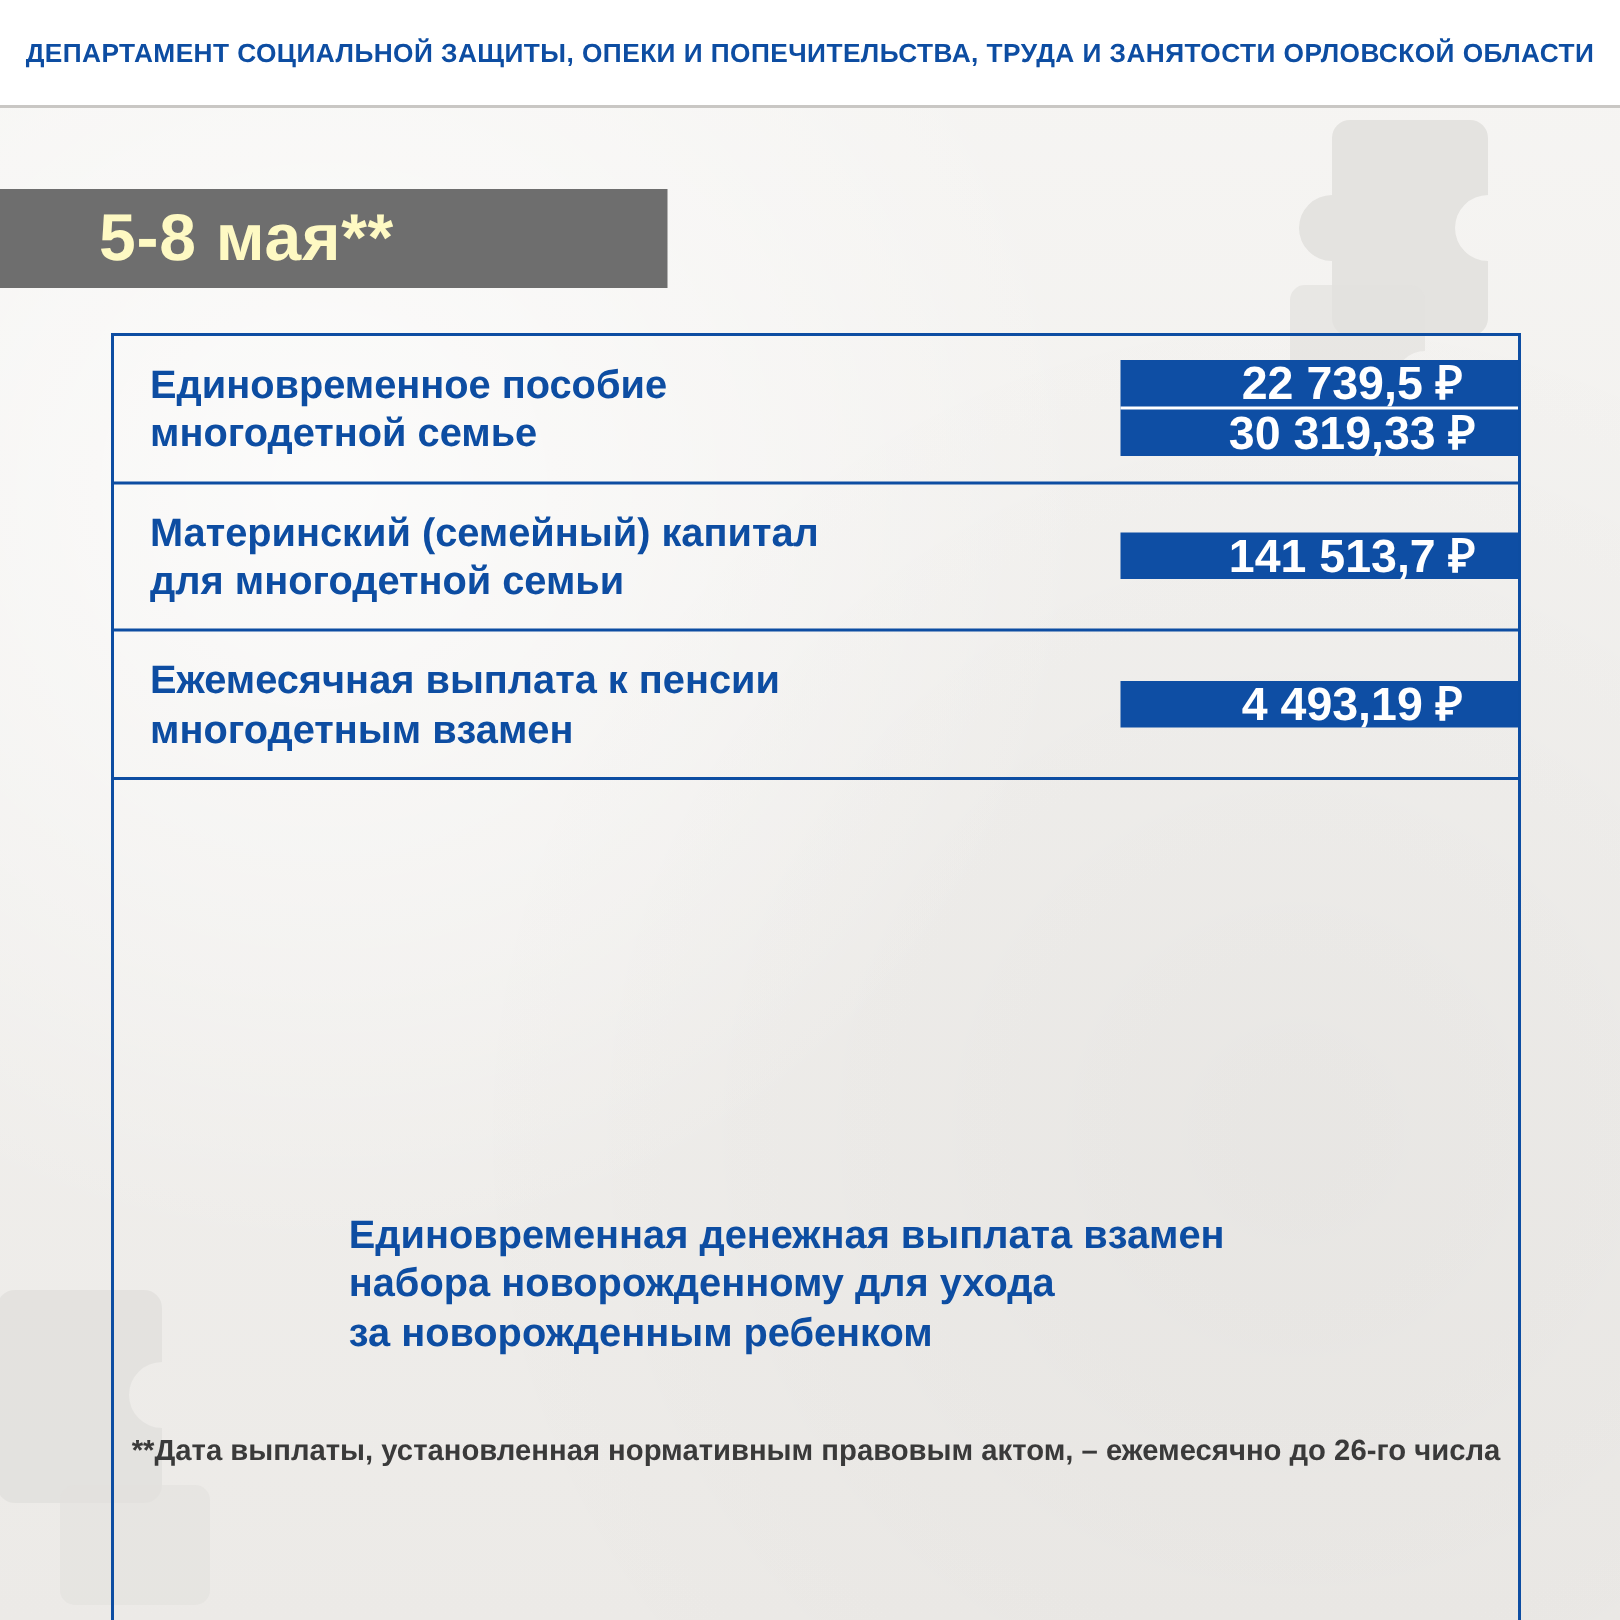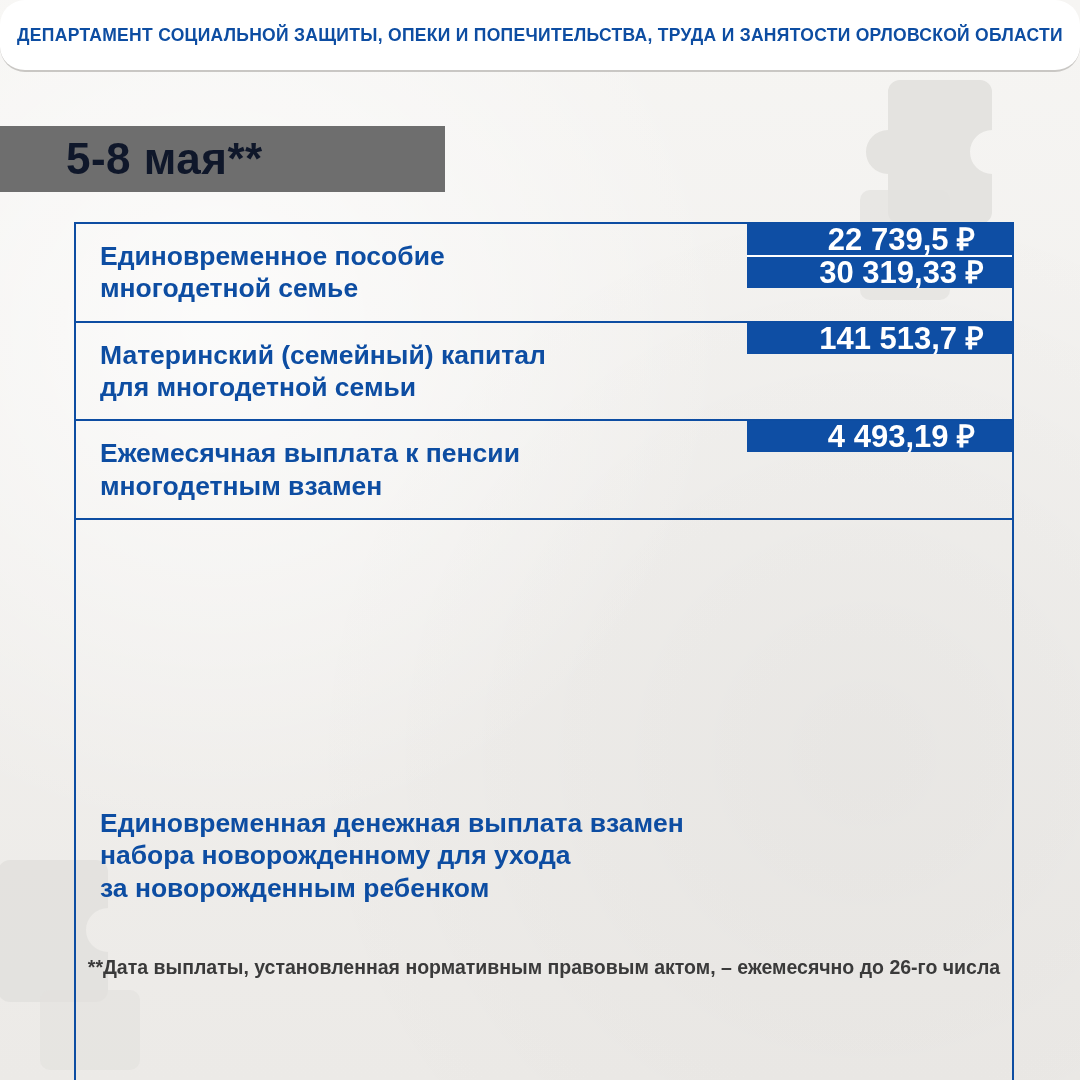--- a/index.html
+++ b/index.html
@@ -59,21 +59,20 @@
     top: 0;
     left: 0;
     width: 1080px;
     height: 72px;
     background: #ffffff;
     display: flex;
     align-items: center;
     justify-content: center;
     box-sizing: border-box;
     border-bottom: 2px solid #c9c7c4;
-    border-radius: 25px;
   }
   .header-title {
     color: #0d4da2;
     font-size: 17.5px;
     font-weight: bold;
     letter-spacing: 0.3px;
     text-align: center;
     white-space: nowrap;
   }
 
@@ -85,39 +84,39 @@
     height: 66px;
     min-width: 445px;
     background: #6e6e6e;
     display: flex;
     align-items: center;
     box-sizing: border-box;
     padding-left: 66px;
     padding-right: 30px;
   }
   .date-badge-text {
-    color: #0f172a;
+    color: #fef9c3;
     font-size: 44px;
     font-weight: bold;
     letter-spacing: 0.5px;
     line-height: 1;
   }
 
   
   .table {
     position: absolute;
     left: 74px;
     top: 222px;
     width: 940px;
     border: 2px solid #0d4da2;
     box-sizing: border-box;
   }
   .row {
     display: flex;
-    align-items: flex-start;
+    align-items: center;
     border-bottom: 2px solid #0d4da2;
     box-sizing: border-box;
     min-height: 96px;
   }
   .row:last-child {
     border-bottom: none;
     flex-direction: column;
   }
   .cell-label {
     flex: 0 0 671px;

